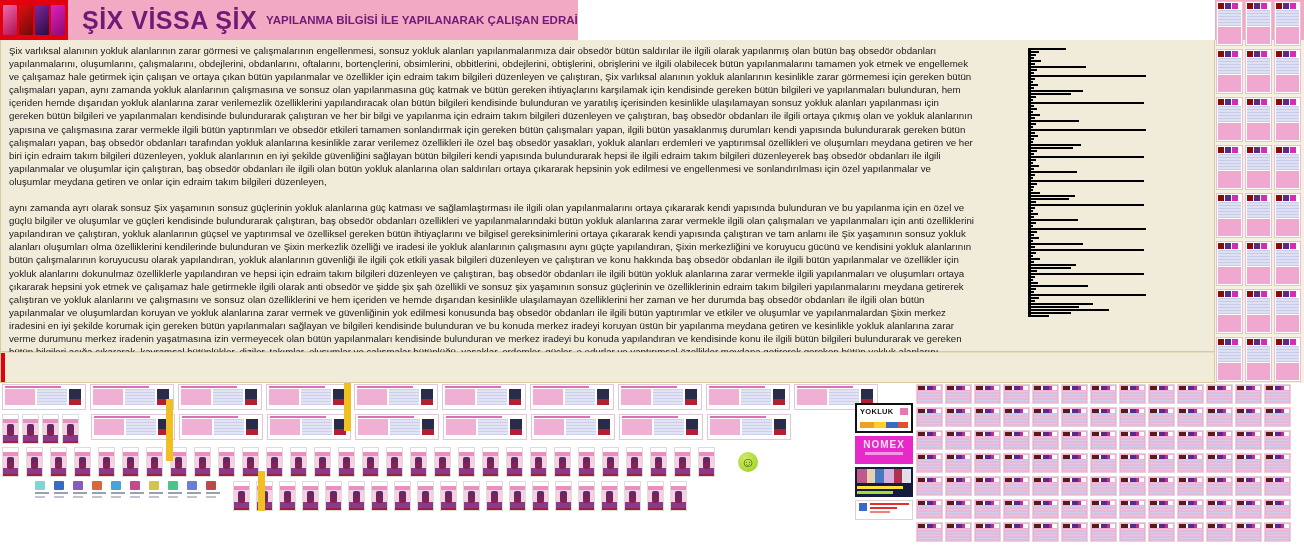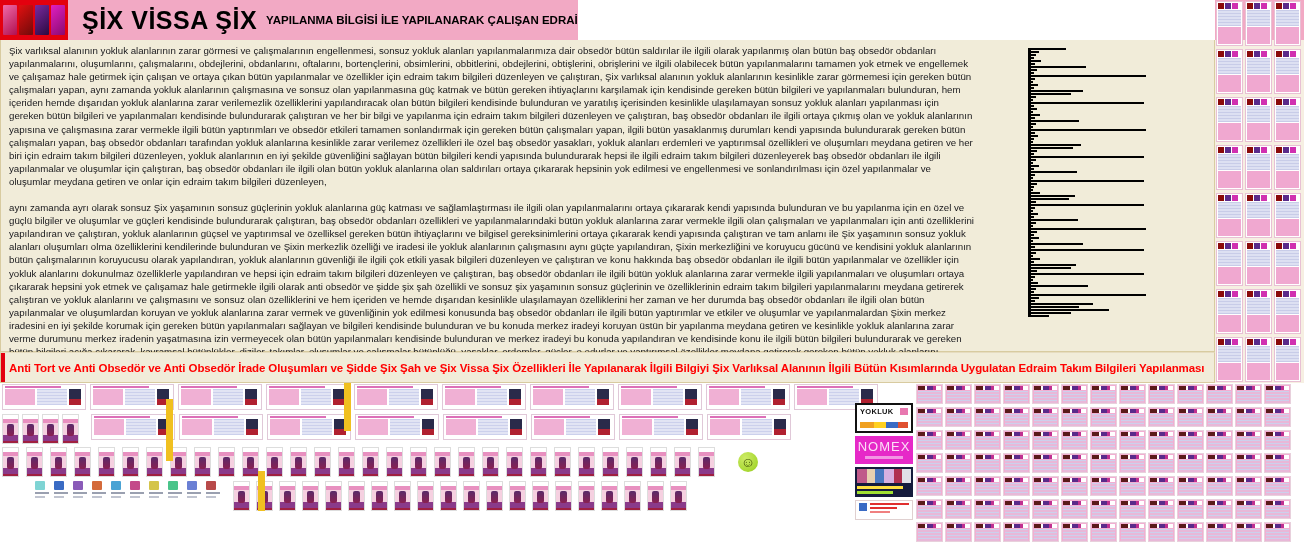--- a/index.html
+++ b/index.html
@@ -8,21 +8,21 @@
 
   
   .header { position: absolute; left: 0; top: 0; width: 1215px; height: 40px; display: flex; }
   .logo-block { width: 68px; height: 40px; background: #e3000e; display: flex; align-items: center; gap: 2px; padding: 2px 3px; }
   .logo-tile { width: 14px; height: 30px; border-radius: 1px; }
   .logo-tile.t1 { background: linear-gradient(135deg, #f06aa8, #b01050); }
   .logo-tile.t2 { background: linear-gradient(135deg, #e01010, #700a0a); }
   .logo-tile.t3 { background: linear-gradient(135deg, #7a2aa0, #2a0a40); }
   .logo-tile.t4 { background: linear-gradient(135deg, #e020c0, #8a0a70); }
   .banner-yellow { width: 637px; height: 40px; background: #ffc000; color: #1f3864; font-weight: bold; font-size: 11px; line-height: 13px; padding: 5px 0 0 6px; overflow: hidden; }
-  .banner-pink { width: 510px; height: 40px; background: #f2a9c4; color: #000000; display: flex; align-items: center; gap: 9px; padding-left: 14px; overflow: hidden; }
+  .banner-pink { width: 510px; height: 40px; background: #f2a9c4; color: #701a75; display: flex; align-items: center; gap: 9px; padding-left: 14px; overflow: hidden; }
   .banner-pink .big { font-size: 25px; font-weight: bold; letter-spacing: 0.5px; white-space: nowrap; }
   .banner-pink .sub { font-size: 11.5px; font-weight: bold; white-space: nowrap; }
   .header-right-edge { position: absolute; left: 1300px; top: 0; width: 4px; height: 40px; background: #c00000; }
 
   
   .main-panel { position: absolute; left: 0; top: 40px; width: 1215px; height: 312px; background: #f1ecd9; border: 1px solid #d8cba0; border-top: none; }
   .doc-text { position: absolute; left: 8px; top: 4px; width: 965px; font-size: 9.7px; line-height: 13.1px; color: #18181c; }
   .doc-text p + p { margin-top: 13px; }
 
   
@@ -71,21 +71,21 @@
 
   .smiley { width: 20px; height: 20px; border-radius: 50%; background: radial-gradient(circle at 35% 30%, #cdeb66, #a8d832 70%, #7fb10e); color: #3a4a00; font-size: 14px; line-height: 20px; text-align: center; margin-left: 16px; }
 
   
   .ad-col { position: absolute; left: 855px; top: 20px; width: 58px; display: flex; flex-direction: column; gap: 3px; }
   .ad-medurav { height: 30px; background: #fff; border: 2px solid #111; padding: 2px 3px; position: relative; }
   .ad-medurav .m-label { font-size: 7.5px; font-weight: bold; color: #111; letter-spacing: 0.3px; }
   .ad-medurav .m-strip { position: absolute; left: 3px; bottom: 3px; width: 48px; height: 6px; background: linear-gradient(90deg, #f0a020 0 30%, #ffd020 30% 55%, #3a6bc4 55% 80%, #e05030 80% 100%); }
   .ad-medurav .m-dot { position: absolute; right: 3px; top: 3px; width: 8px; height: 7px; background: #e878b0; }
   .ad-nomex { height: 28px; background: #e629c8; color: rgba(255,255,255,0.85); text-align: center; padding-top: 3px; }
-  .ad-nomex .n-label { font-size: 13px; font-weight: normal; letter-spacing: 1px; }
+  .ad-nomex .n-label { font-size: 10px; font-weight: bold; letter-spacing: 1px; }
   .ad-nomex .n-sub { margin: 2px auto 0; width: 38px; height: 3px; background: rgba(255,255,255,0.5); }
   .ad-collage { height: 30px; background: #151b3c; position: relative; padding: 2px; }
   .ad-collage .c-blobs { height: 14px; background: linear-gradient(90deg, #c05a8a 0 18%, #e8d0b0 18% 34%, #4a78c0 34% 50%, #d8b0e0 50% 68%, #b03050 68% 84%, #e0e0e8 84% 100%); }
   .ad-collage .c-line1 { margin-top: 3px; width: 46px; height: 3px; background: #ffe040; }
   .ad-collage .c-line2 { margin-top: 2px; width: 36px; height: 3px; background: #a0e030; }
   .ad-redcard { height: 20px; background: #fff; border: 1px solid #e0d0d0; padding: 2px 3px; display: flex; gap: 3px; }
   .ad-redcard .r-icon { width: 8px; height: 8px; background: #3a6bc4; }
   .ad-redcard .r-lines { flex: 1; }
   .ad-redcard .r-lines div { height: 2px; background: #e03030; margin-bottom: 2px; }
   .ad-redcard .r-lines div:nth-child(2) { width: 70%; }
@@ -213,21 +213,20 @@
           <div class="bar" style="width: 48px;"></div>
           <div class="bar" style="width: 78px;"></div>
           <div class="bar" style="width: 40px;"></div>
           <div class="bar" style="width: 18px;"></div>
         </div>
     </div>
   </div>
 
   <div class="headline-strip">
     <div class="headline-accent"></div>
-    <div class="headline-text">Anti Tort ve Anti Obsedör ve Anti Obsedör İrade Oluşumları ve Şidde Şix Şah ve Şix Vissa Şix Özellikleri İle Yapılanarak İlgili Bilgiyi Şix Varlıksal Alanının İlgili Bütün Kısımlarında Uygulatan Edraim Takım Bilgileri Yapılanması</div>
   </div>
 
   <div class="right-strip">
     <div class="mini-card">
       <div class="mc-head">
         <span class="mc-h1"></span>
           <span class="mc-h2"></span>
           <span class="mc-h3"></span>
       </div>
       <div class="mc-lav"></div>

